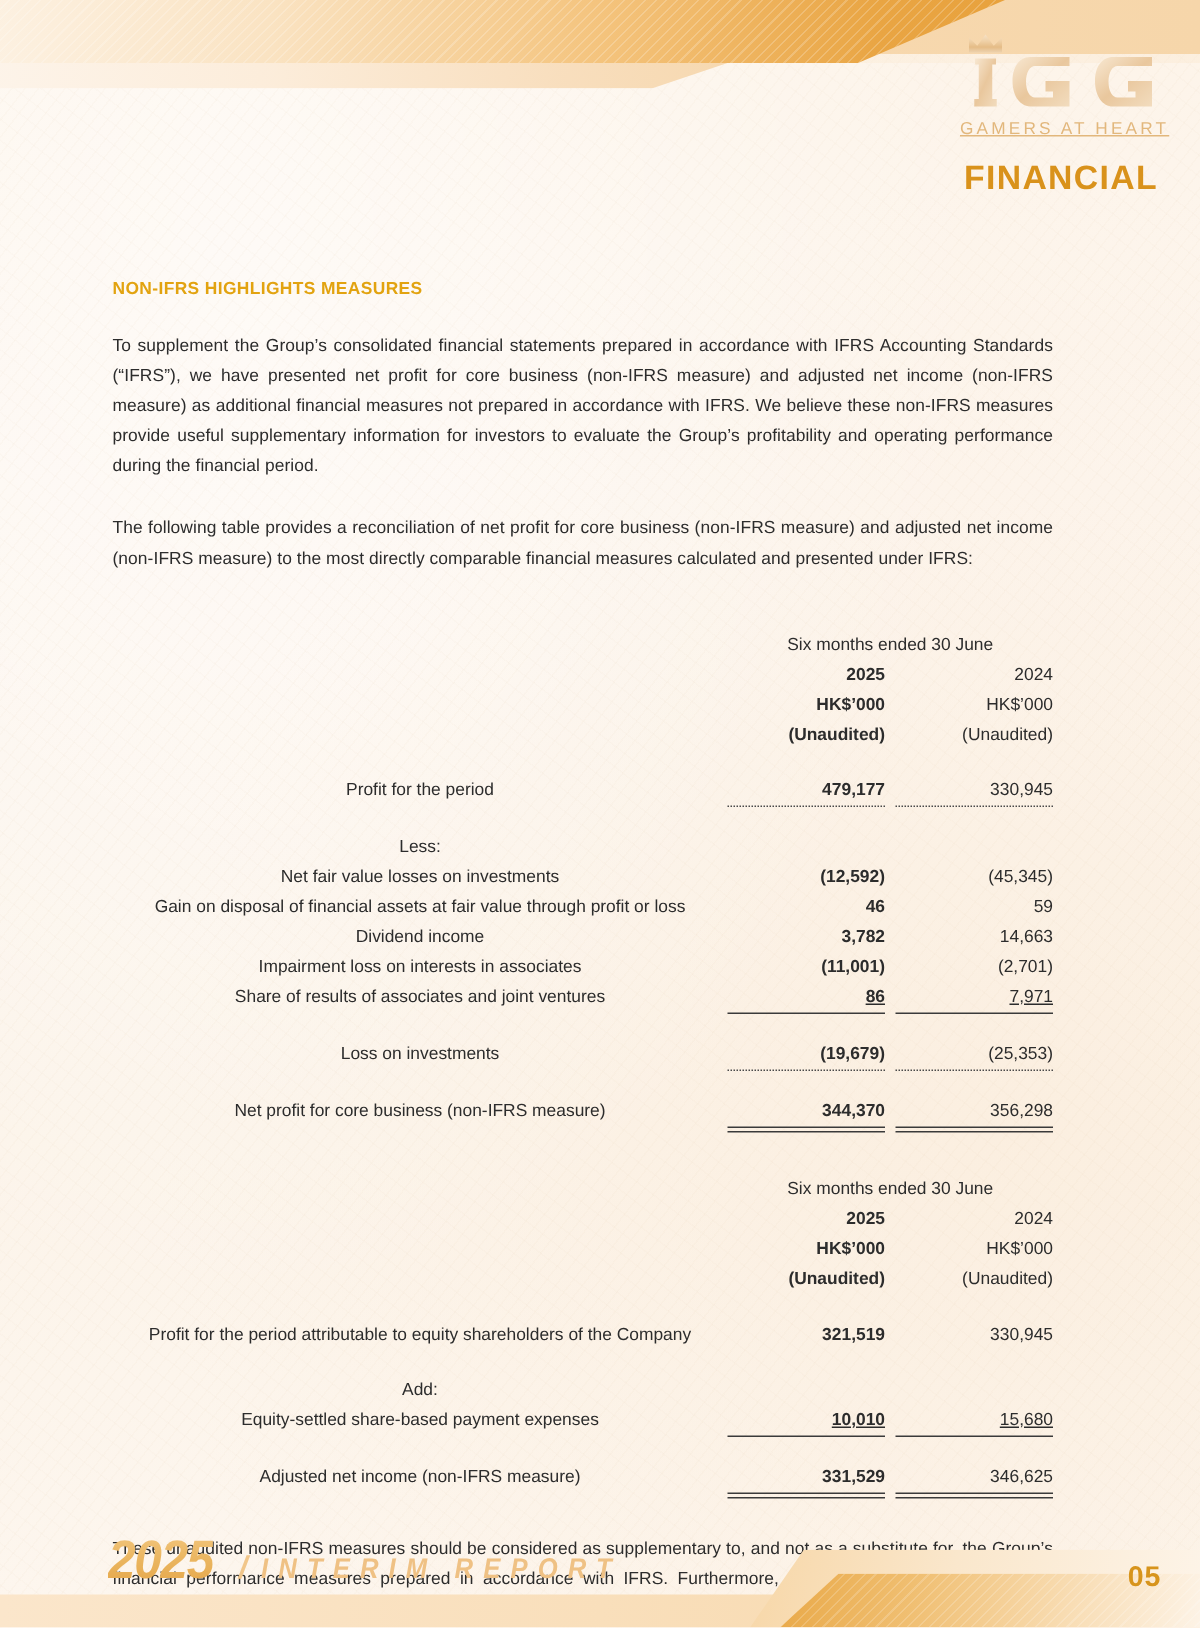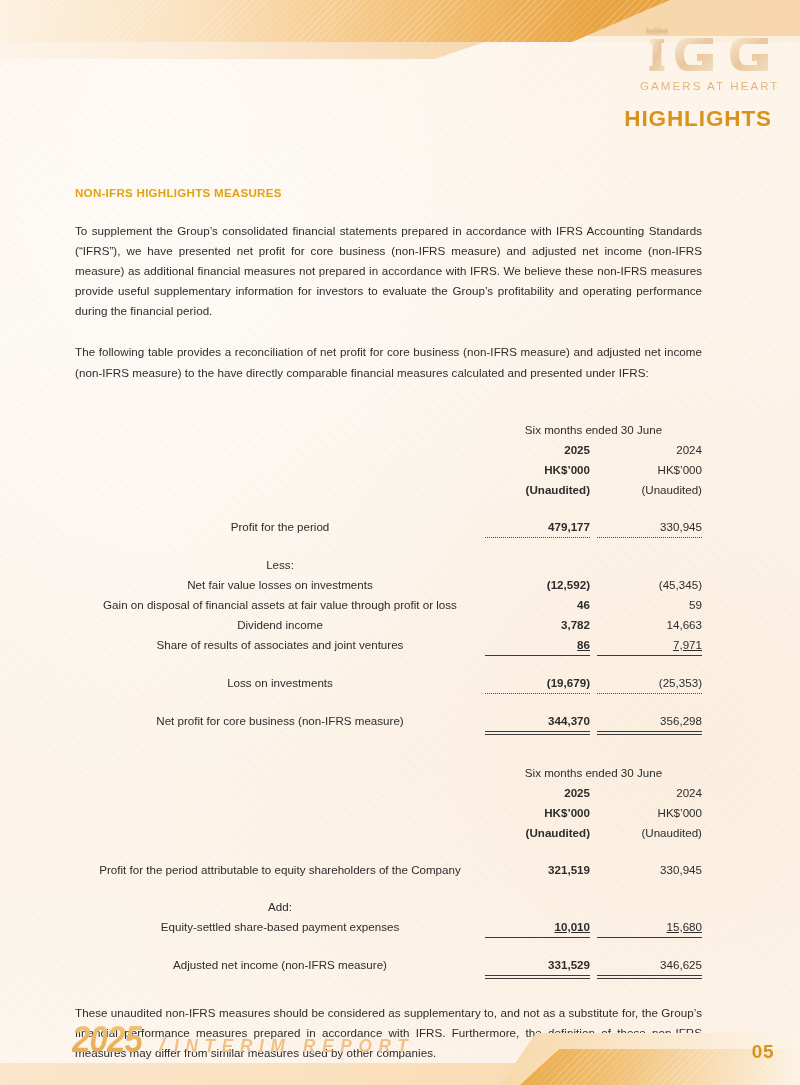--- a/index.html
+++ b/index.html
@@ -94,20 +94,21 @@
   .logo-mark { display: block; }
   .logo-tag {
     margin-top: 2px;
     font-size: 11.5px;
     letter-spacing: 2.1px;
     color: #e2b77c;
     font-family: "Liberation Sans", sans-serif;
     white-space: nowrap;
     text-align: right;
     padding-right: 16px;
+    text-decoration: underline;
   }
 
   
   .page-title {
     position: absolute;
     top: 106px;
     right: 28px;
     font-size: 22.5px;
     font-weight: bold;
     letter-spacing: 0.9px;
@@ -305,29 +306,29 @@
 
     <path d="M10 17 L24 17 L24 21 L21.5 21 L21.5 44 L24.5 44 L24.5 49 L9.5 49 L9.5 44 L12.5 44 L12.5 21 L10 21 Z" fill="url(#goldg2)"></path>
 
     <path d="M73 16 L47 16 C40 16 35 22 35 32 C35 42 40 49 47 49 L73 49 L73 32 L57 32 L57 39 L62 39 L62 43 L50 43 C46.5 43 44 38.5 44 32.5 C44 26.5 46.5 22 50 22 L73 22 Z" fill="url(#goldg2)"></path>
 
     <path d="M128 16 L102 16 C95 16 90 22 90 32 C90 42 95 49 102 49 L128 49 L128 32 L112 32 L112 39 L117 39 L117 43 L105 43 C101.5 43 99 38.5 99 32.5 C99 26.5 101.5 22 105 22 L128 22 Z" fill="url(#goldg2)"></path>
   </svg>
   <div class="logo-tag">GAMERS AT HEART</div>
 </div>
 
-<div class="page-title">HIGHLIGHTS</div>
+<div class="page-title">FINANCIAL</div>
 
 <div class="content">
 
   <div class="sub-heading">NON-IFRS HIGHLIGHTS MEASURES</div>
 
   <p class="body-text">To supplement the Group’s consolidated financial statements prepared in accordance with IFRS Accounting Standards (“IFRS”), we have presented net profit for core business (non-IFRS measure) and adjusted net income (non-IFRS measure) as additional financial measures not prepared in accordance with IFRS. We believe these non-IFRS measures provide useful supplementary information for investors to evaluate the Group’s profitability and operating performance during the financial period.</p>
 
-  <p class="body-text">The following table provides a reconciliation of net profit for core business (non-IFRS measure) and adjusted net income (non-IFRS measure) to the have directly comparable financial measures calculated and presented under IFRS:</p>
+  <p class="body-text">The following table provides a reconciliation of net profit for core business (non-IFRS measure) and adjusted net income (non-IFRS measure) to the most directly comparable financial measures calculated and presented under IFRS:</p>
 
   <div style="height:16px"></div>
 
   <table class="fin">
     <colgroup>
         <col style="width:410px">
         <col style="width:105px">
         <col style="width:7px">
         <col style="width:105px">
       </colgroup>
@@ -385,20 +386,26 @@
         <td class="num y1">46</td>
         <td class="gap"></td>
         <td class="num y2">59</td>
       </tr>
       <tr>
         <td class="lbl">Dividend income</td>
         <td class="num y1">3,782</td>
         <td class="gap"></td>
         <td class="num y2">14,663</td>
       </tr>
+      <tr>
+        <td class="lbl">Impairment loss on interests in associates</td>
+        <td class="num y1">(11,001)</td>
+        <td class="gap"></td>
+        <td class="num y2">(2,701)</td>
+      </tr>
 
       <tr>
         <td class="lbl">Share of results of associates and joint ventures</td>
         <td class="num y1 u-sol">86</td>
         <td class="gap"></td>
         <td class="num y2 u-sol">7,971</td>
       </tr>
       <tr class="spacer">
           <td colspan="4"></td>
         </tr>

